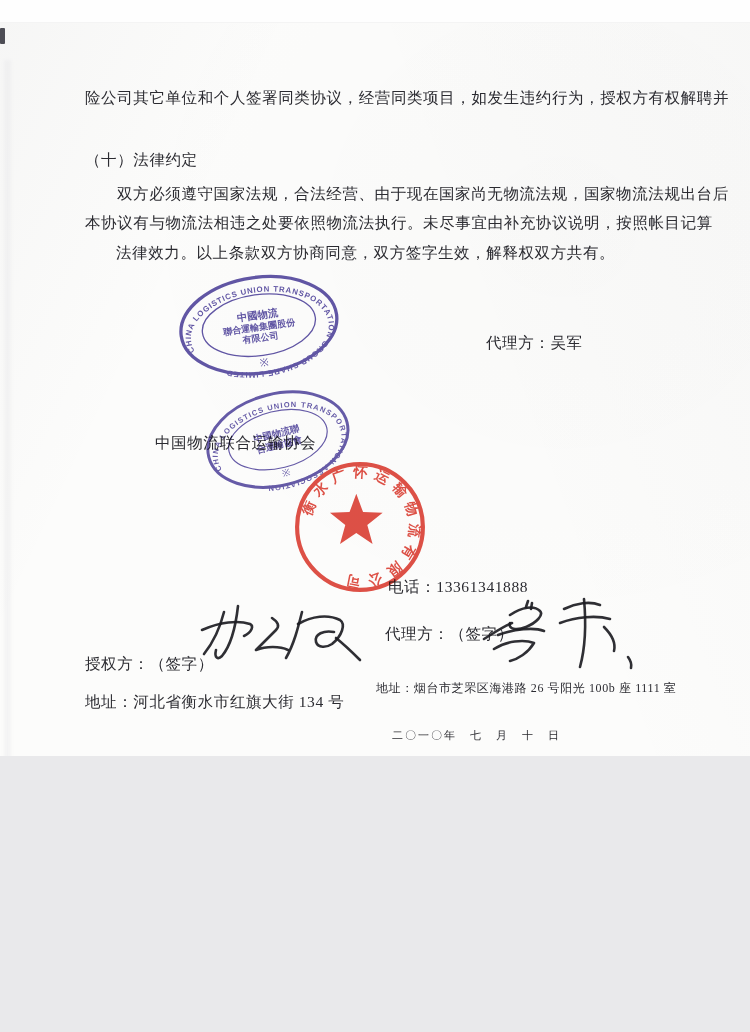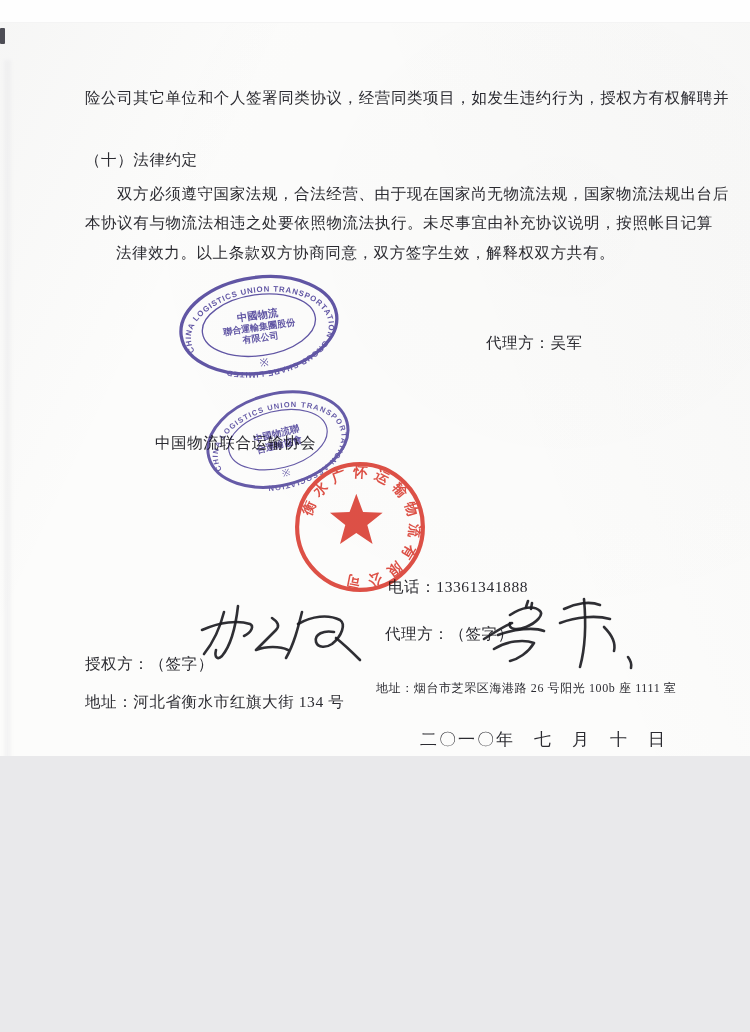--- a/index.html
+++ b/index.html
@@ -14,21 +14,21 @@
       linear-gradient(115deg, rgba(60,60,70,0.03) 0%, rgba(0,0,0,0) 28%),
       linear-gradient(250deg, rgba(60,60,70,0.02) 0%, rgba(0,0,0,0) 40%),
       radial-gradient(ellipse at 75% 30%, rgba(0,0,0,0.012), transparent 60%),
       #fcfcfb;
     color:#2b2b31;
     text-decoration:underline;
   }
   .line{position:absolute;white-space:nowrap;font-size:15.5px;letter-spacing:.6px;}
   .small{font-size:12px;}
   .footer-line{font-size:18px;letter-spacing:3px;color:#3a3a42;}
-  .date-line{font-size:17px;letter-spacing:2px;margin-left:28px;}
+  .date-line{font-size:11px;letter-spacing:2px;}
   
   .edge-band{position:absolute;left:5px;top:830px;width:10px;height:202px;background:#c9c9cf;opacity:.55;filter:blur(1px);}
   .edge-band-faint{position:absolute;left:4px;top:60px;width:7px;height:780px;background:#d8d8dd;opacity:.22;filter:blur(1.5px);}
   .edge-mark{position:absolute;left:0;top:28px;width:5px;height:16px;background:#4d4d55;border-radius:1px;}
   .top-strip{position:absolute;left:0;top:0;width:750px;height:22px;background:#fefefe;border-bottom:1px solid rgba(0,0,0,0.04);}
   
   .stamp{position:absolute;mix-blend-mode:multiply;}
   .stamp svg{display:block;}
   .sig{position:absolute;}
   .sig path{fill:none;stroke:#1d1d23;stroke-width:2.6;stroke-linecap:round;stroke-linejoin:round;opacity:.92;}

